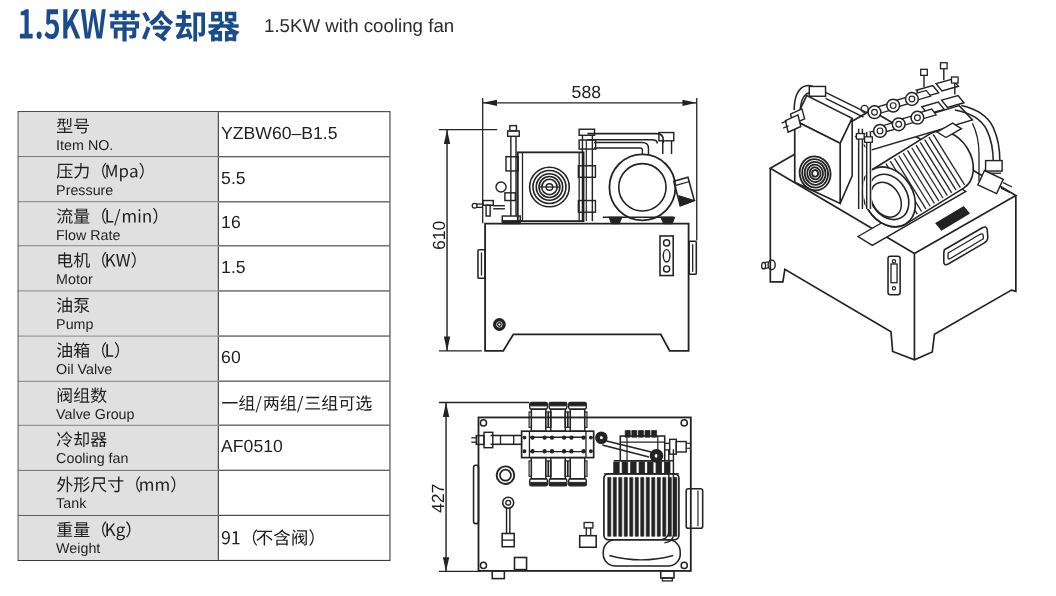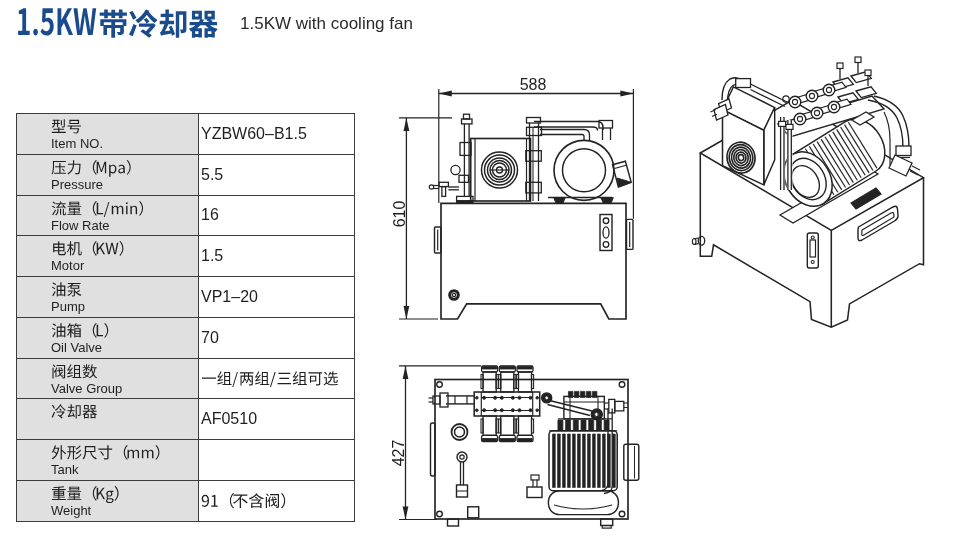--- a/index.html
+++ b/index.html
@@ -1,17 +1,17 @@
 <!DOCTYPE html>
 <html><head><meta charset="utf-8"><style>
 html,body{margin:0;padding:0;width:960px;height:542px;background:#fff;overflow:hidden}
 body{font-family:"Liberation Sans",sans-serif;position:relative}
 #title{position:absolute;left:16px;top:4px}
 #subtitle{position:absolute;left:240px;top:14px;font-size:17px;color:#2a2a2a}
-#tbl{position:absolute;left:16px;top:113px;width:337px;border:1px solid #3c3c3c}
+#tbl{position:absolute;left:16px;top:101px;width:337px;border:1px solid #3c3c3c}
 .row{display:flex;height:39.75px;border-bottom:1px solid #3c3c3c}
 .row:last-child{border-bottom:none}
 .c1{width:182px;background:#e0e0e0;border-right:1px solid #3c3c3c;padding:4px 0 0 34px;box-sizing:border-box}
 .c2{flex:1;display:flex;align-items:center;padding-left:2px}
 .zh{height:17px;display:flex;align-items:center}
 .en{font-size:13px;color:#1f1f1f;line-height:15px;margin-top:1px}
 .val{font-size:16px;color:#1f1f1f}
 svg{overflow:visible}
 </style></head><body>
 <div id="title">
@@ -78,35 +78,32 @@
     </div>
 <div class="row">
       <div class="c1">
         <div class="zh">
           <svg width="31.0" height="16.7" viewBox="0 -14.26 31.0 16.74" style="display:block">
             <path d="M1.4 -12.0C2.5 -11.5 3.8 -10.7 4.4 -10.2L5.1 -11.2C4.4 -11.7 3.1 -12.4 2.1 -12.8ZM0.7 -7.7C1.6 -7.3 2.9 -6.5 3.6 -6.0L4.2 -7.0C3.6 -7.5 2.3 -8.2 1.3 -8.6ZM1.2 0.2 2.2 1.0C3.0 -0.3 3.9 -2.0 4.6 -3.4L3.7 -4.2C2.9 -2.6 1.9 -0.8 1.2 0.2ZM9.3 -0.8H6.8V-4.2H9.3ZM10.5 -0.8V-4.2H13.1V-0.8ZM5.7 -9.8V1.2H6.8V0.3H13.1V1.1H14.3V-9.8H10.5V-13.0H9.3V-9.8ZM9.3 -5.4H6.8V-8.6H9.3ZM10.5 -5.4V-8.6H13.1V-5.4Z M20.7 -9.1H27.1V-7.4H20.7ZM16.9 -12.3V-11.3H20.9C19.7 -10.1 17.9 -9.0 16.2 -8.3C16.4 -8.1 16.8 -7.7 17.0 -7.5C17.8 -7.8 18.7 -8.3 19.5 -8.9V-6.4H28.3V-10.0H21.0C21.5 -10.4 21.9 -10.9 22.3 -11.3H29.6V-12.3ZM21.1 -4.8 20.9 -4.8H16.9V-3.7H20.5C19.7 -2.0 18.1 -0.8 16.3 -0.2C16.5 0.0 16.9 0.5 17.0 0.8C19.2 -0.1 21.2 -1.8 22.0 -4.5L21.3 -4.8ZM22.8 -6.2V-0.1C22.8 0.1 22.7 0.2 22.5 0.2C22.3 0.2 21.6 0.2 20.8 0.2C21.0 0.5 21.1 0.9 21.2 1.2C22.2 1.2 22.9 1.2 23.4 1.0C23.8 0.9 23.9 0.6 23.9 -0.1V-3.3C25.4 -1.5 27.4 -0.1 29.6 0.7C29.8 0.3 30.1 -0.2 30.4 -0.4C28.8 -0.8 27.4 -1.6 26.2 -2.6C27.2 -3.1 28.3 -3.9 29.2 -4.6L28.2 -5.3C27.5 -4.7 26.4 -3.9 25.4 -3.2C24.8 -3.8 24.4 -4.4 23.9 -5.1V-6.2Z" fill="#1f1f1f"></path>
           </svg>
         </div>
         <div class="en">Pump</div>
       </div>
-      <div class="c2">
-        <span class="val">VP1–20</span>
-      </div>
     </div>
 <div class="row">
       <div class="c1">
         <div class="zh">
           <svg width="65.8" height="16.7" viewBox="0 -14.26 65.8 16.74" style="display:block">
             <path d="M1.4 -12.0C2.5 -11.5 3.8 -10.7 4.4 -10.2L5.1 -11.2C4.4 -11.7 3.1 -12.4 2.1 -12.8ZM0.7 -7.7C1.6 -7.3 2.9 -6.5 3.6 -6.0L4.2 -7.0C3.6 -7.5 2.3 -8.2 1.3 -8.6ZM1.2 0.2 2.2 1.0C3.0 -0.3 3.9 -2.0 4.6 -3.4L3.7 -4.2C2.9 -2.6 1.9 -0.8 1.2 0.2ZM9.3 -0.8H6.8V-4.2H9.3ZM10.5 -0.8V-4.2H13.1V-0.8ZM5.7 -9.8V1.2H6.8V0.3H13.1V1.1H14.3V-9.8H10.5V-13.0H9.3V-9.8ZM9.3 -5.4H6.8V-8.6H9.3ZM10.5 -5.4V-8.6H13.1V-5.4Z M24.3 -4.5H28.5V-3.0H24.3ZM24.3 -5.5V-7.0H28.5V-5.5ZM24.3 -2.0H28.5V-0.4H24.3ZM23.2 -8.0V1.2H24.3V0.5H28.5V1.1H29.7V-8.0ZM18.4 -13.1C17.9 -11.5 17.0 -10.0 16.1 -9.0C16.3 -8.8 16.8 -8.5 17.1 -8.3C17.6 -8.9 18.1 -9.7 18.5 -10.5H19.1C19.5 -9.9 19.7 -9.2 19.9 -8.6H19.1V-6.9H16.4V-5.8H18.9C18.2 -4.1 17.1 -2.3 16.0 -1.3C16.3 -1.1 16.6 -0.7 16.8 -0.4C17.6 -1.3 18.4 -2.6 19.1 -3.9V1.2H20.3V-4.0C20.9 -3.3 21.7 -2.4 22.0 -2.0L22.8 -2.9C22.4 -3.3 20.9 -4.7 20.3 -5.2V-5.8H22.7V-6.9H20.3V-8.5L21.0 -8.8C20.9 -9.3 20.6 -9.9 20.3 -10.5H23.1V-11.5H19.0C19.2 -12.0 19.3 -12.4 19.5 -12.8ZM24.5 -13.1C24.0 -11.5 23.2 -10.1 22.2 -9.1C22.5 -8.9 22.9 -8.6 23.2 -8.4C23.7 -9.0 24.2 -9.7 24.6 -10.5H25.6C26.1 -9.8 26.6 -9.0 26.8 -8.4L27.8 -8.9C27.6 -9.3 27.2 -9.9 26.8 -10.5H30.2V-11.5H25.1C25.3 -11.9 25.5 -12.4 25.6 -12.8Z M41.8 -5.9C41.8 -2.9 43.0 -0.4 44.9 1.5L45.8 1.0C44.0 -0.8 42.9 -3.1 42.9 -5.9C42.9 -8.6 44.0 -10.9 45.8 -12.8L44.9 -13.3C43.0 -11.4 41.8 -8.9 41.8 -5.9Z M45.7 0.0H52.1V-1.2H47.2V-11.4H45.7Z M57.3 -5.9C57.3 -8.9 56.1 -11.4 54.2 -13.3L53.3 -12.8C55.1 -10.9 56.2 -8.6 56.2 -5.9C56.2 -3.1 55.1 -0.8 53.3 1.0L54.2 1.5C56.1 -0.4 57.3 -2.9 57.3 -5.9Z" fill="#1f1f1f"></path>
           </svg>
         </div>
         <div class="en">Oil Valve</div>
       </div>
       <div class="c2">
-        <span class="val">70</span>
+        <span class="val">60</span>
       </div>
     </div>
 <div class="row">
       <div class="c1">
         <div class="zh">
           <svg width="46.5" height="16.7" viewBox="0 -14.26 46.5 16.74" style="display:block">
             <path d="M1.4 -9.5V1.2H2.5V-9.5ZM1.6 -12.3C2.3 -11.6 3.1 -10.7 3.5 -10.1L4.4 -10.8C4.0 -11.3 3.1 -12.2 2.5 -12.8ZM9.2 -9.4C9.7 -8.9 10.3 -8.2 10.7 -7.8L11.4 -8.4C11.1 -8.8 10.4 -9.4 9.9 -9.9ZM5.5 -12.3V-11.2H13.0V-0.2C13.0 0.0 12.9 0.1 12.7 0.1C12.5 0.1 11.9 0.1 11.2 0.1C11.4 0.4 11.5 0.9 11.6 1.2C12.6 1.2 13.2 1.1 13.6 1.0C14.0 0.8 14.1 0.4 14.1 -0.2V-12.3ZM11.0 -5.8C10.6 -5.1 10.1 -4.3 9.5 -3.7C9.3 -4.4 9.1 -5.3 8.9 -6.2L12.2 -6.6L12.1 -7.7L8.8 -7.3C8.7 -8.0 8.6 -8.9 8.6 -9.7H7.6C7.6 -8.8 7.7 -8.0 7.8 -7.1L6.0 -6.9L6.1 -5.9L7.9 -6.1C8.1 -4.9 8.3 -3.8 8.6 -2.9C7.8 -2.2 6.9 -1.6 6.0 -1.2C6.2 -1.0 6.6 -0.5 6.7 -0.3C7.5 -0.8 8.3 -1.3 9.1 -1.9C9.6 -1.0 10.3 -0.4 11.2 -0.4C11.9 -0.4 12.2 -0.8 12.4 -1.9C12.2 -2.1 11.9 -2.3 11.7 -2.5C11.7 -1.8 11.5 -1.4 11.2 -1.4C10.7 -1.4 10.2 -1.9 9.9 -2.7C10.7 -3.5 11.5 -4.5 12.0 -5.5ZM5.3 -9.9C4.8 -8.2 3.9 -6.5 2.8 -5.4C3.0 -5.2 3.3 -4.7 3.5 -4.4C3.8 -4.8 4.1 -5.2 4.4 -5.7V0.0H5.4V-7.5C5.7 -8.2 6.0 -8.9 6.3 -9.6Z M16.2 -0.9 16.5 0.2C17.9 -0.2 19.9 -0.7 21.7 -1.1L21.6 -2.1C19.6 -1.6 17.6 -1.2 16.2 -0.9ZM23.0 -12.2V-0.2H21.4V0.9H30.4V-0.2H29.0V-12.2ZM24.1 -0.2V-3.2H27.9V-0.2ZM24.1 -7.2H27.9V-4.2H24.1ZM24.1 -8.3V-11.2H27.9V-8.3ZM16.5 -6.6C16.8 -6.7 17.1 -6.8 19.3 -7.0C18.5 -6.0 17.8 -5.2 17.5 -4.9C17.0 -4.3 16.6 -3.9 16.3 -3.9C16.4 -3.6 16.6 -3.1 16.6 -2.8C17.0 -3.0 17.5 -3.2 21.7 -4.0C21.7 -4.2 21.7 -4.7 21.7 -5.0L18.3 -4.4C19.6 -5.7 20.9 -7.4 21.9 -9.2L21.0 -9.7C20.7 -9.2 20.3 -8.6 20.0 -8.1L17.7 -7.8C18.7 -9.1 19.7 -10.9 20.4 -12.5L19.4 -13.0C18.7 -11.1 17.5 -9.1 17.1 -8.6C16.7 -8.1 16.4 -7.7 16.2 -7.6C16.3 -7.3 16.5 -6.8 16.5 -6.6Z M37.9 -12.7C37.6 -12.1 37.1 -11.2 36.7 -10.7L37.5 -10.3C37.9 -10.8 38.4 -11.6 38.8 -12.3ZM32.4 -12.3C32.8 -11.6 33.2 -10.8 33.3 -10.2L34.2 -10.6C34.1 -11.2 33.7 -12.0 33.2 -12.6ZM37.4 -4.0C37.0 -3.2 36.5 -2.5 35.9 -2.0C35.3 -2.2 34.7 -2.5 34.1 -2.8C34.4 -3.2 34.6 -3.6 34.8 -4.0ZM32.7 -2.4C33.5 -2.1 34.3 -1.7 35.1 -1.3C34.1 -0.6 32.9 -0.1 31.6 0.2C31.8 0.4 32.1 0.8 32.2 1.1C33.6 0.7 34.9 0.1 36.1 -0.8C36.6 -0.5 37.0 -0.2 37.4 0.1L38.1 -0.7C37.8 -0.9 37.3 -1.2 36.8 -1.5C37.6 -2.4 38.3 -3.4 38.7 -4.8L38.0 -5.1L37.9 -5.0H35.3L35.6 -5.8L34.6 -6.0C34.5 -5.7 34.3 -5.3 34.2 -5.0H32.1V-4.0H33.7C33.4 -3.4 33.0 -2.8 32.7 -2.4ZM35.0 -13.0V-10.1H31.8V-9.2H34.6C33.9 -8.2 32.7 -7.2 31.6 -6.7C31.8 -6.5 32.1 -6.1 32.2 -5.9C33.2 -6.4 34.2 -7.2 35.0 -8.2V-6.3H36.1V-8.4C36.8 -7.8 37.8 -7.1 38.1 -6.7L38.8 -7.6C38.4 -7.8 37.1 -8.7 36.3 -9.2H39.2V-10.1H36.1V-13.0ZM40.7 -12.9C40.4 -10.2 39.7 -7.6 38.5 -5.9C38.7 -5.8 39.2 -5.4 39.3 -5.2C39.7 -5.8 40.1 -6.5 40.4 -7.2C40.7 -5.7 41.2 -4.3 41.8 -3.1C40.9 -1.6 39.7 -0.5 38.0 0.3C38.2 0.6 38.5 1.0 38.6 1.3C40.2 0.4 41.4 -0.6 42.3 -2.0C43.1 -0.7 44.1 0.4 45.3 1.1C45.5 0.8 45.8 0.4 46.1 0.2C44.8 -0.5 43.7 -1.6 43.0 -3.1C43.8 -4.7 44.3 -6.6 44.6 -8.9H45.7V-10.0H41.3C41.5 -10.9 41.7 -11.8 41.8 -12.7ZM43.5 -8.9C43.3 -7.1 42.9 -5.6 42.4 -4.3C41.8 -5.7 41.3 -7.3 41.0 -8.9Z" fill="#1f1f1f"></path>
           </svg>
         </div>
         <div class="en">Valve Group</div>
@@ -117,20 +114,21 @@
         </svg>
       </div>
     </div>
 <div class="row">
       <div class="c1">
         <div class="zh">
           <svg width="46.5" height="16.7" viewBox="0 -14.26 46.5 16.74" style="display:block">
             <path d="M0.8 -11.9C1.5 -10.8 2.4 -9.4 2.8 -8.5L3.9 -9.0C3.5 -9.9 2.6 -11.3 1.8 -12.4ZM0.6 -0.1 1.7 0.5C2.4 -1.0 3.3 -3.1 3.9 -4.9L2.9 -5.4C2.2 -3.5 1.2 -1.4 0.6 -0.1ZM8.2 -8.2C8.7 -7.6 9.4 -6.8 9.7 -6.3L10.7 -6.9C10.4 -7.3 9.7 -8.1 9.1 -8.7ZM9.2 -13.0C8.2 -10.9 6.2 -8.8 3.8 -7.4C4.1 -7.2 4.5 -6.7 4.7 -6.5C6.6 -7.7 8.2 -9.3 9.4 -11.2C10.6 -9.4 12.4 -7.6 13.9 -6.5C14.1 -6.9 14.5 -7.3 14.8 -7.5C13.1 -8.5 11.1 -10.3 10.0 -12.1L10.3 -12.7ZM5.5 -5.8V-4.7H11.8C11.1 -3.6 10.0 -2.4 9.1 -1.6C8.5 -2.0 7.9 -2.4 7.4 -2.7L6.6 -2.0C8.0 -1.0 9.9 0.4 10.8 1.3L11.7 0.5C11.3 0.1 10.7 -0.4 10.0 -0.9C11.2 -2.0 12.7 -3.8 13.6 -5.3L12.7 -5.9L12.5 -5.8Z M24.7 -12.1V1.2H25.8V-11.0H28.6V-2.7C28.6 -2.5 28.6 -2.4 28.3 -2.4C28.1 -2.4 27.4 -2.4 26.6 -2.4C26.8 -2.1 27.0 -1.6 27.0 -1.2C28.0 -1.2 28.7 -1.2 29.2 -1.4C29.6 -1.6 29.7 -2.0 29.7 -2.7V-12.1ZM17.1 -0.1C17.5 -0.3 18.1 -0.5 22.5 -1.3C22.7 -0.8 22.8 -0.3 22.9 0.0L23.9 -0.4C23.6 -1.6 22.8 -3.3 22.1 -4.7L21.2 -4.3C21.5 -3.7 21.9 -2.9 22.1 -2.2L18.4 -1.6C19.2 -2.8 20.0 -4.4 20.6 -5.9H23.7V-7.0H20.8V-9.5H23.2V-10.6H20.8V-13.0H19.6V-10.6H16.9V-9.5H19.6V-7.0H16.4V-5.9H19.3C18.7 -4.2 17.9 -2.6 17.6 -2.1C17.3 -1.6 17.0 -1.3 16.7 -1.2C16.9 -0.9 17.1 -0.4 17.1 -0.1Z M34.0 -11.3H36.7V-9.1H34.0ZM40.6 -11.3H43.4V-9.1H40.6ZM40.5 -7.5C41.2 -7.3 41.9 -6.9 42.5 -6.5H38.0C38.4 -7.0 38.7 -7.5 38.9 -8.0L37.8 -8.2V-12.3H33.0V-8.1H37.7C37.4 -7.6 37.1 -7.0 36.6 -6.5H31.8V-5.5H35.6C34.6 -4.5 33.2 -3.7 31.5 -3.1C31.7 -2.9 32.0 -2.4 32.1 -2.2L33.0 -2.6V1.2H34.1V0.8H36.7V1.1H37.8V-3.5H34.8C35.7 -4.1 36.5 -4.8 37.1 -5.5H40.0C40.7 -4.8 41.5 -4.1 42.5 -3.5H39.6V1.2H40.7V0.8H43.4V1.1H44.6V-2.5L45.3 -2.3C45.5 -2.6 45.8 -3.0 46.1 -3.2C44.4 -3.6 42.6 -4.5 41.5 -5.5H45.7V-6.5H43.0L43.4 -7.0C42.9 -7.4 41.9 -7.8 41.1 -8.1ZM39.6 -12.3V-8.1H44.6V-12.3ZM34.1 -0.2V-2.5H36.7V-0.2ZM40.7 -0.2V-2.5H43.4V-0.2Z" fill="#1f1f1f"></path>
           </svg>
         </div>
+        <div class="en">Cooling fan</div>
       </div>
       <div class="c2">
         <span class="val">AF0510</span>
       </div>
     </div>
 <div class="row">
       <div class="c1">
         <div class="zh">
           <svg width="117.1" height="16.7" viewBox="0 -14.26 117.1 16.74" style="display:block">
             <path d="M3.6 -13.0C3.0 -10.3 2.0 -7.8 0.6 -6.1C0.9 -6.0 1.4 -5.6 1.6 -5.4C2.5 -6.5 3.2 -7.9 3.8 -9.5H6.8C6.5 -7.9 6.1 -6.5 5.5 -5.3C4.9 -5.8 4.0 -6.5 3.2 -6.9L2.5 -6.2C3.4 -5.6 4.4 -4.8 5.0 -4.2C3.9 -2.2 2.4 -0.8 0.6 0.2C0.9 0.4 1.4 0.8 1.6 1.1C4.9 -0.7 7.3 -4.3 8.1 -10.4L7.3 -10.7L7.1 -10.6H4.2C4.4 -11.3 4.6 -12.1 4.7 -12.8ZM9.5 -13.0V1.2H10.7V-7.2C11.9 -6.2 13.3 -4.9 14.0 -4.0L15.0 -4.8C14.1 -5.8 12.4 -7.3 11.1 -8.3L10.7 -8.0V-13.0Z M28.6 -12.8C27.7 -11.5 25.9 -10.2 24.4 -9.5C24.7 -9.2 25.0 -8.9 25.2 -8.6C26.8 -9.5 28.6 -10.9 29.7 -12.3ZM29.1 -8.5C28.0 -7.1 26.1 -5.8 24.6 -4.9C24.8 -4.7 25.2 -4.4 25.4 -4.1C27.0 -5.0 28.9 -6.5 30.1 -8.1ZM29.4 -4.3C28.3 -2.4 26.1 -0.7 23.7 0.3C24.1 0.5 24.4 0.9 24.6 1.2C27.0 0.1 29.2 -1.7 30.5 -3.9ZM21.8 -11.0V-7.0H19.3V-11.0ZM16.1 -7.0V-5.9H18.2C18.1 -3.6 17.7 -1.3 16.1 0.6C16.4 0.7 16.8 1.1 16.9 1.3C18.8 -0.7 19.2 -3.3 19.3 -5.9H21.8V1.2H22.9V-5.9H24.6V-7.0H22.9V-11.0H24.4V-12.1H16.4V-11.0H18.2V-7.0Z M33.8 -12.3V-7.9C33.8 -5.3 33.6 -1.9 31.5 0.5C31.8 0.6 32.3 1.1 32.5 1.3C34.2 -0.8 34.8 -3.7 35.0 -6.2H39.0C40.0 -2.6 41.8 0.0 45.0 1.2C45.2 0.9 45.6 0.4 45.8 0.1C42.9 -0.8 41.0 -3.1 40.2 -6.2H44.3V-12.3ZM35.0 -11.1H43.2V-7.3H35.0V-7.9Z M49.1 -6.4C50.2 -5.2 51.4 -3.6 51.9 -2.5L53.0 -3.1C52.5 -4.2 51.2 -5.9 50.1 -7.0ZM56.3 -13.0V-9.7H47.3V-8.6H56.3V-0.5C56.3 -0.1 56.2 -0.0 55.8 0.0C55.4 0.0 54.1 0.0 52.6 -0.0C52.8 0.3 53.1 0.9 53.1 1.3C54.8 1.3 56.0 1.2 56.7 1.0C57.3 0.8 57.6 0.5 57.6 -0.5V-8.6H61.2V-9.7H57.6V-13.0Z M72.8 -5.9C72.8 -2.9 74.0 -0.4 75.9 1.5L76.8 1.0C75.0 -0.8 73.9 -3.1 73.9 -5.9C73.9 -8.6 75.0 -10.9 76.8 -12.8L75.9 -13.3C74.0 -11.4 72.8 -8.9 72.8 -5.9Z M76.6 0.0H78.0V-6.1C78.8 -7.0 79.5 -7.4 80.1 -7.4C81.2 -7.4 81.7 -6.7 81.7 -5.1V0.0H83.1V-6.1C83.9 -7.0 84.6 -7.4 85.2 -7.4C86.3 -7.4 86.8 -6.7 86.8 -5.1V0.0H88.2V-5.3C88.2 -7.5 87.4 -8.6 85.7 -8.6C84.6 -8.6 83.8 -8.0 82.9 -7.0C82.5 -8.0 81.9 -8.6 80.6 -8.6C79.5 -8.6 78.7 -8.0 77.9 -7.2H77.9L77.8 -8.4H76.6Z M91.0 0.0H92.4V-6.1C93.1 -7.0 93.9 -7.4 94.5 -7.4C95.6 -7.4 96.1 -6.7 96.1 -5.1V0.0H97.5V-6.1C98.3 -7.0 98.9 -7.4 99.6 -7.4C100.7 -7.4 101.2 -6.7 101.2 -5.1V0.0H102.6V-5.3C102.6 -7.5 101.7 -8.6 100.0 -8.6C99.0 -8.6 98.1 -8.0 97.2 -7.0C96.9 -8.0 96.2 -8.6 94.9 -8.6C93.9 -8.6 93.0 -8.0 92.3 -7.2H92.3L92.1 -8.4H91.0Z M108.6 -5.9C108.6 -8.9 107.4 -11.4 105.5 -13.3L104.6 -12.8C106.4 -10.9 107.5 -8.6 107.5 -5.9C107.5 -3.1 106.4 -0.8 104.6 1.0L105.5 1.5C107.4 -0.4 108.6 -2.9 108.6 -5.9Z" fill="#1f1f1f"></path>

